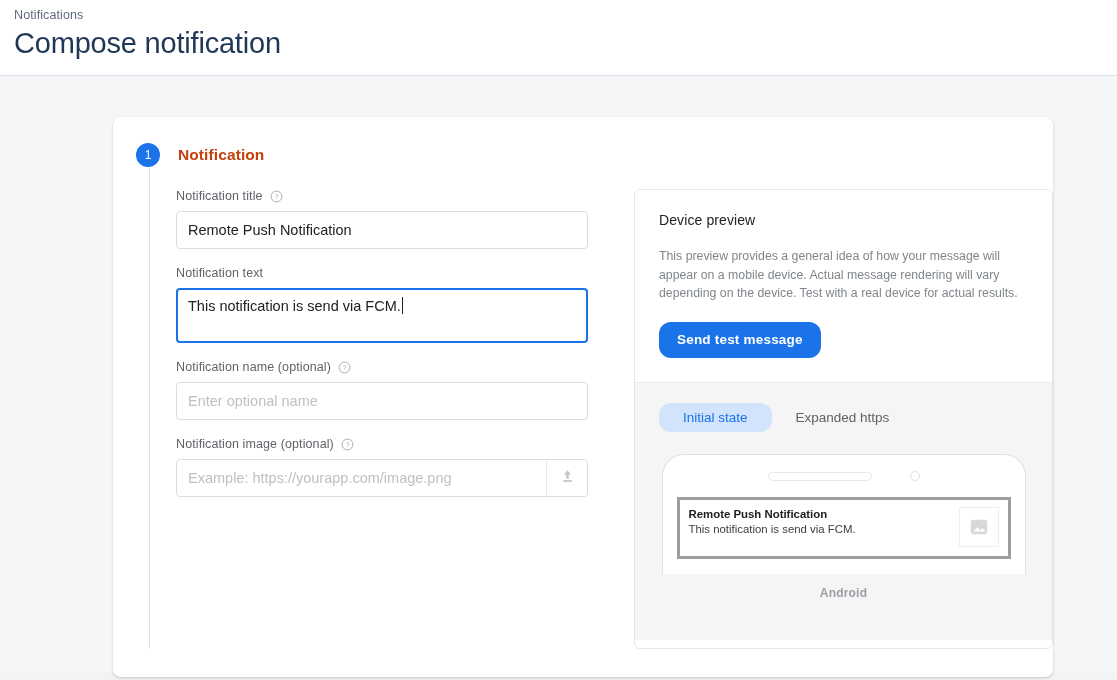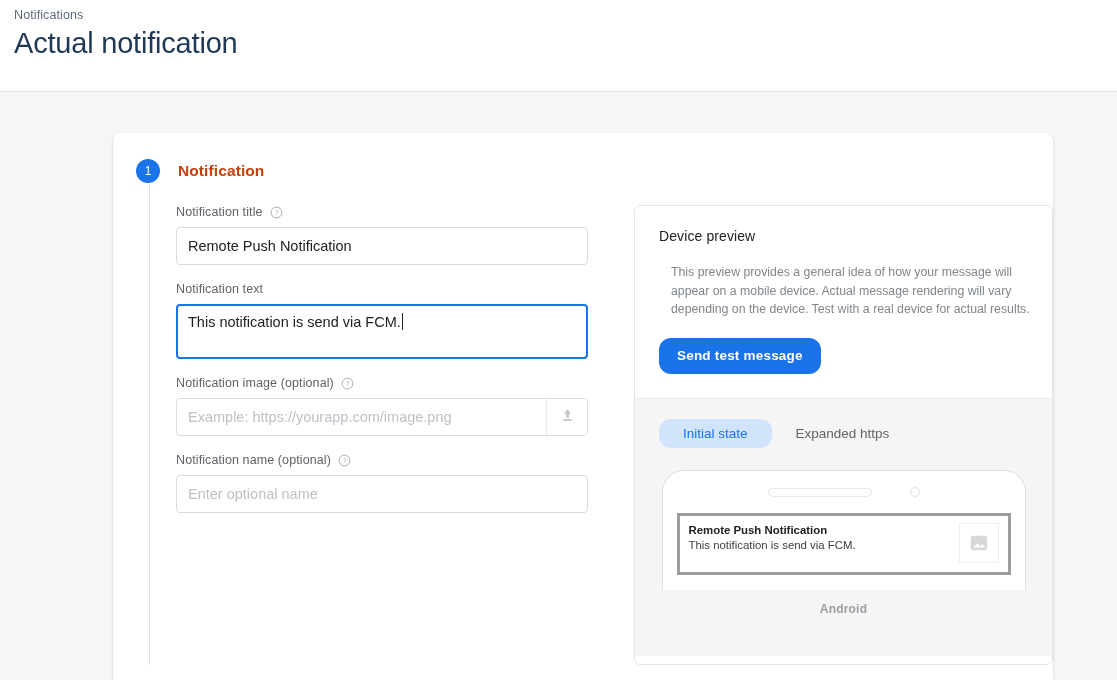--- a/index.html
+++ b/index.html
@@ -9,21 +9,21 @@
     overflow: hidden;
     background: #f1f3f4;
     font-family: "Liberation Sans", sans-serif;
     -webkit-font-smoothing: antialiased;
   }
 
   
   .page-header {
     background: #ffffff;
     padding: 8px 0 0 14px;
-    height: 92px;
+    height: 76px;
     border-bottom: 1px solid #dbe2ea;
   }
   .breadcrumb {
     font-size: 12.5px;
     color: #5f6b7a;
     letter-spacing: .1px;
     margin-bottom: 6px;
   }
   .page-title {
     font-size: 29px;
@@ -191,21 +191,20 @@
     color: #202124;
     margin-bottom: 19px;
     letter-spacing: .1px;
   }
   .preview-desc {
     font-size: 12.3px;
     color: #80868b;
     line-height: 1.52;
     width: 374px;
     margin-bottom: 19px;
-    margin-left: 12px;
   }
   .send-btn {
     display: inline-block;
     background: #1a73e8;
     color: #fff;
     font-size: 13.5px;
     font-weight: bold;
     border: none;
     border-radius: 12px;
     padding: 0 18px;
@@ -298,21 +297,21 @@
     font-weight: bold;
     padding: 12px 0 14px 0;
     letter-spacing: .2px;
   }
 </style>
 </head>
 <body>
 
 <div class="page-header">
   <div class="breadcrumb">Notifications</div>
-  <div class="page-title">Actual notification</div>
+  <div class="page-title">Compose notification</div>
 </div>
 
 <div class="page-body">
   <div class="compose-card">
 
     <div class="step-head">
       <div class="step-circle">1</div>
       <div class="step-title">Notification</div>
     </div>
 
@@ -333,20 +332,33 @@
           <input class="text-input" type="text" value="Remote Push Notification" style="">
         </div>
 
         <div class="field">
           <div class="field-label">
             <span>Notification text</span>
           </div>
           <div class="textarea-wrap">
             <span class="textarea-text">This notification is send via FCM.</span><span class="caret"></span>
           </div>
+        </div>
+
+        <div class="field">
+          <div class="field-label">
+            <span>Notification name (optional)</span>
+            <span class="help-icon">
+              <svg viewBox="0 0 24 24" width="13" height="13">
+                  <circle cx="12" cy="12" r="10" fill="none" stroke="#5f6368" stroke-width="1.8"></circle>
+                  <text x="12" y="16.5" font-size="12" text-anchor="middle" fill="#5f6368" font-family="Liberation Sans, sans-serif">?</text>
+                </svg>
+            </span>
+          </div>
+          <input class="text-input" type="text" placeholder="Enter optional name" style="">
         </div>
 
         <div class="field">
           <div class="field-label">
             <span>Notification image (optional)</span>
             <span class="help-icon">
               <svg viewBox="0 0 24 24" width="13" height="13">
                   <circle cx="12" cy="12" r="10" fill="none" stroke="#5f6368" stroke-width="1.8"></circle>
                   <text x="12" y="16.5" font-size="12" text-anchor="middle" fill="#5f6368" font-family="Liberation Sans, sans-serif">?</text>
                 </svg>
@@ -356,33 +368,20 @@
             <input type="text" placeholder="Example: https://yourapp.com/image.png" style="">
             <div class="upload-btn">
               <span>
                 <svg width="17" height="17" viewBox="0 0 24 24" fill="#c4c7c9">
                   <path d="M12 3l5 6h-3v6h-4V9H7l5-6z"></path>
                   <rect x="6" y="17" width="12" height="2.6"></rect>
                 </svg>
               </span>
             </div>
           </div>
-        </div>
-
-        <div class="field">
-          <div class="field-label">
-            <span>Notification name (optional)</span>
-            <span class="help-icon">
-              <svg viewBox="0 0 24 24" width="13" height="13">
-                  <circle cx="12" cy="12" r="10" fill="none" stroke="#5f6368" stroke-width="1.8"></circle>
-                  <text x="12" y="16.5" font-size="12" text-anchor="middle" fill="#5f6368" font-family="Liberation Sans, sans-serif">?</text>
-                </svg>
-            </span>
-          </div>
-          <input class="text-input" type="text" placeholder="Enter optional name" style="">
         </div>
       </div>
 
       <div class="preview-col">
 
         <div class="preview-top">
           <div class="preview-title">Device preview</div>
           <div class="preview-desc">This preview provides a general idea of how your message will appear on a mobile device. Actual message rendering will vary depending on the device. Test with a real device for actual results.</div>
           <button class="send-btn">Send test message</button>
         </div>

